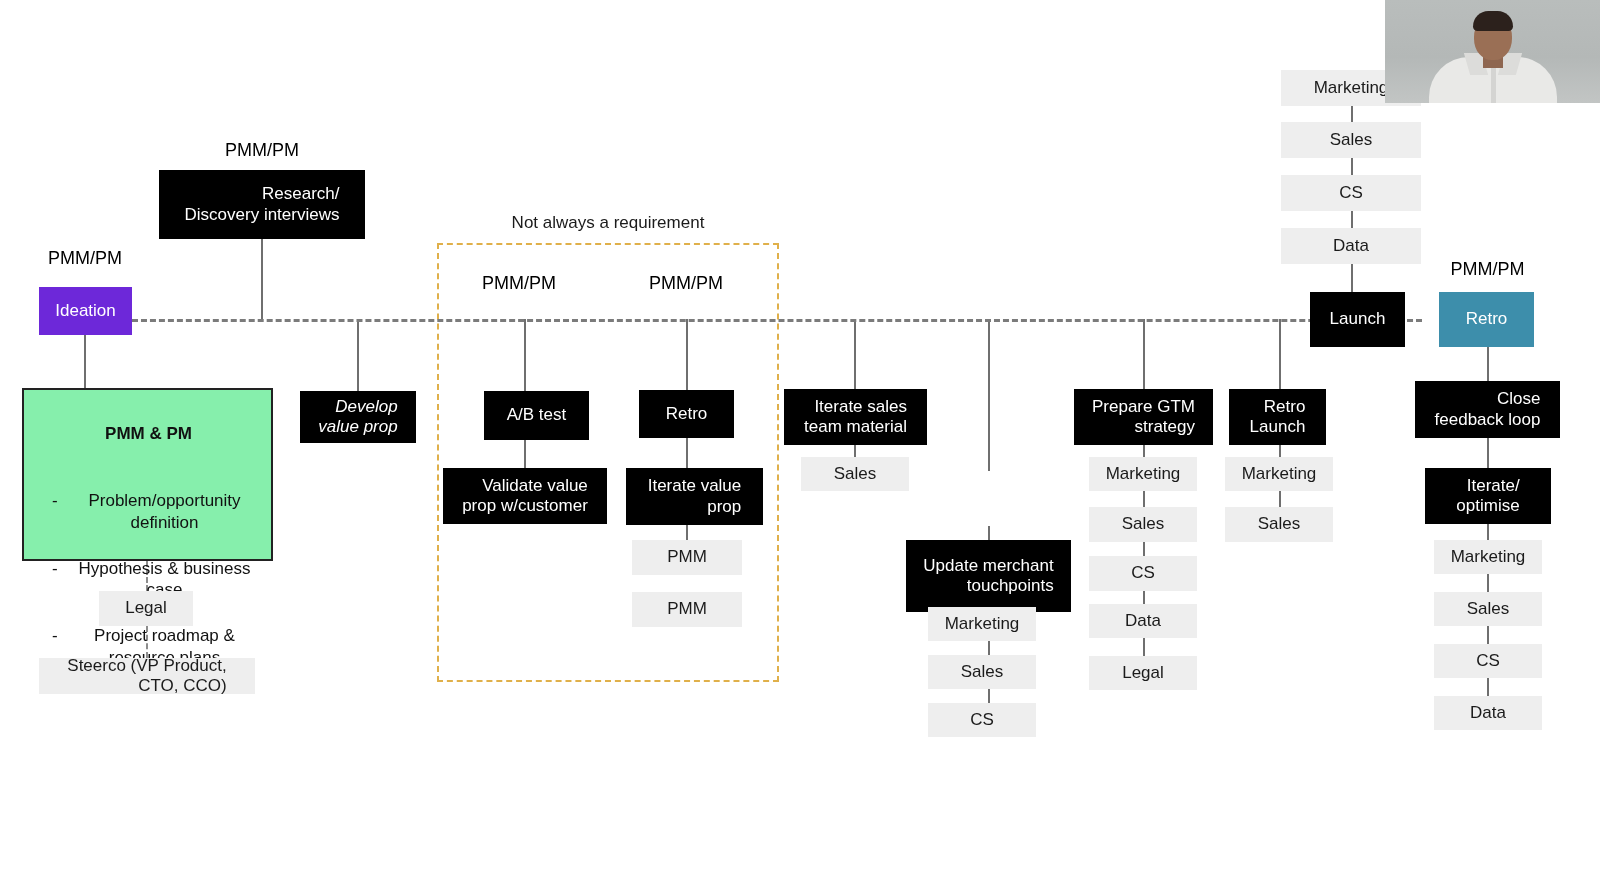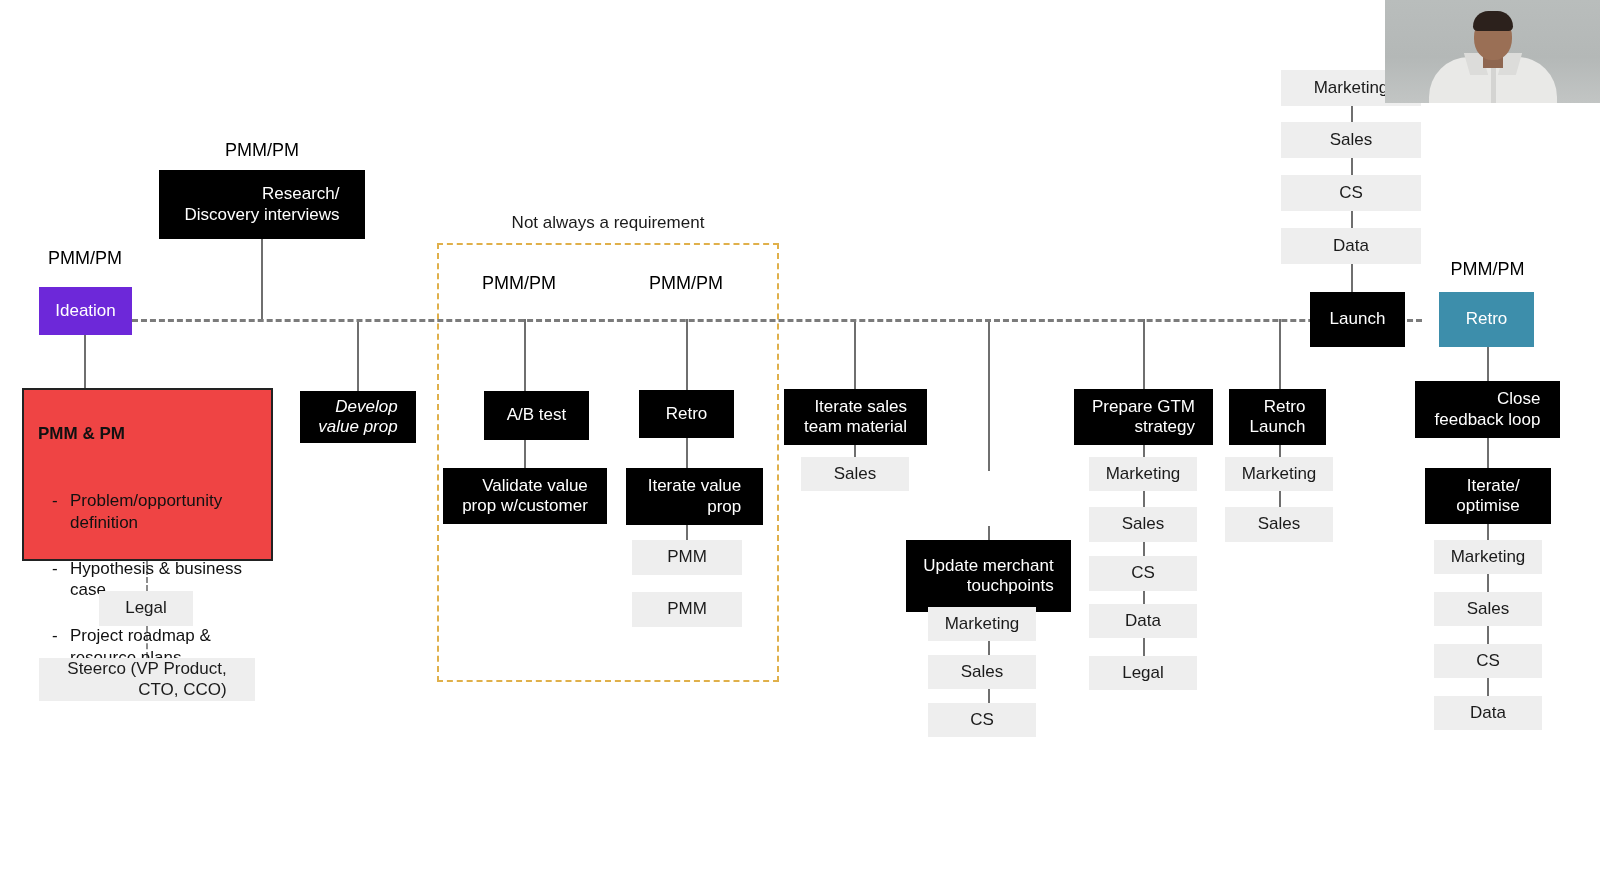--- a/index.html
+++ b/index.html
@@ -41,25 +41,25 @@
     background: #6d28d9;
     color: #ffffff;
     font-size: 17px;
   }
   .node.teal {
     background: #3d8eab;
     color: #ffffff;
     font-size: 17px;
   }
   .node.outline {
-    background: #ef4444;
+    background: #86efac;
     color: #111111;
     border: 2px solid #222222;
     display: block;
-    text-align: left;
+    text-align: center;
     font-size: 17px;
     padding: 14px 12px 10px 14px;
   }
   
   .card-title {
     font-weight: bold;
     font-size: 17px;
     margin: 0 0 6px 0;
   }
   .card-list {
@@ -224,21 +224,21 @@
     <ul class="card-list">
       <li>Problem/opportunity definition</li>
       <li>Hypothesis &amp; business case</li>
       <li>Project roadmap &amp; resource plans</li>
     </ul>
   </div>
 
   <div class="vdash" style="left:146px; top:561px; height:30px;"></div>
   <div class="node grey" style="left:99px; top:591px; width:94px; height:35px;">Legal</div>
   <div class="vdash" style="left:146px; top:626px; height:32px;"></div>
-  <div class="node grey" style="left:39px; top:658px; width:216px; height:43px;">Steerco  (VP Product,
+  <div class="node grey" style="left:39px; top:658px; width:216px; height:36px;">Steerco  (VP Product,
 CTO, CCO)</div>
 
   <div class="role-label" style="left:197px; top:140px; width:130px;">PMM/PM</div>
 
   <div class="node black" style="left:159px; top:170px; width:206px; height:69px;">Research/
 Discovery interviews</div>
   <div class="vline" style="left:261px; top:239px; height:82px;"></div>
 
   <div class="vline" style="left:357px; top:319px; height:72px;"></div>
   <div class="node black" style="left:300px; top:391px; width:116px; height:52px;font-style:italic;">Develop

